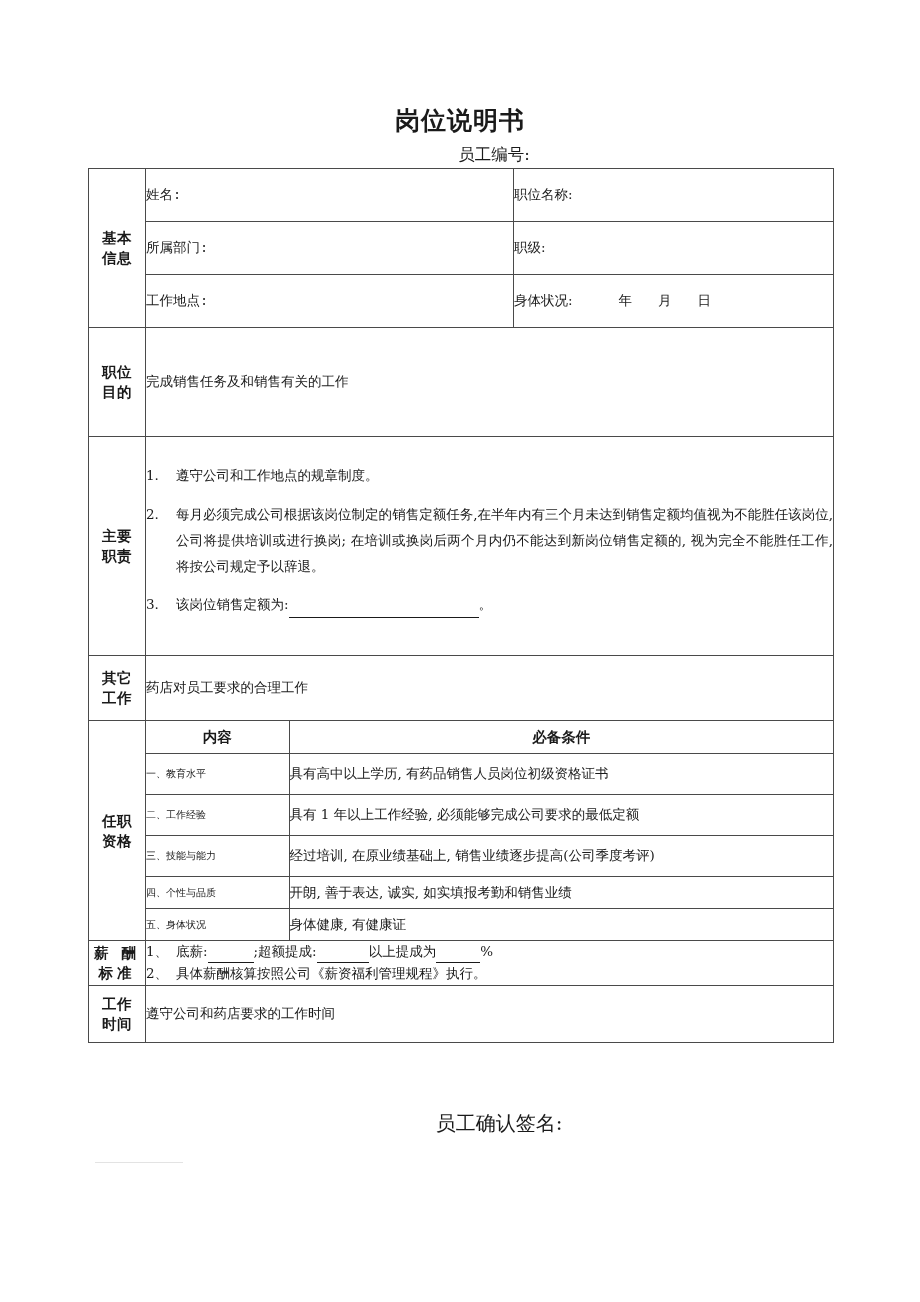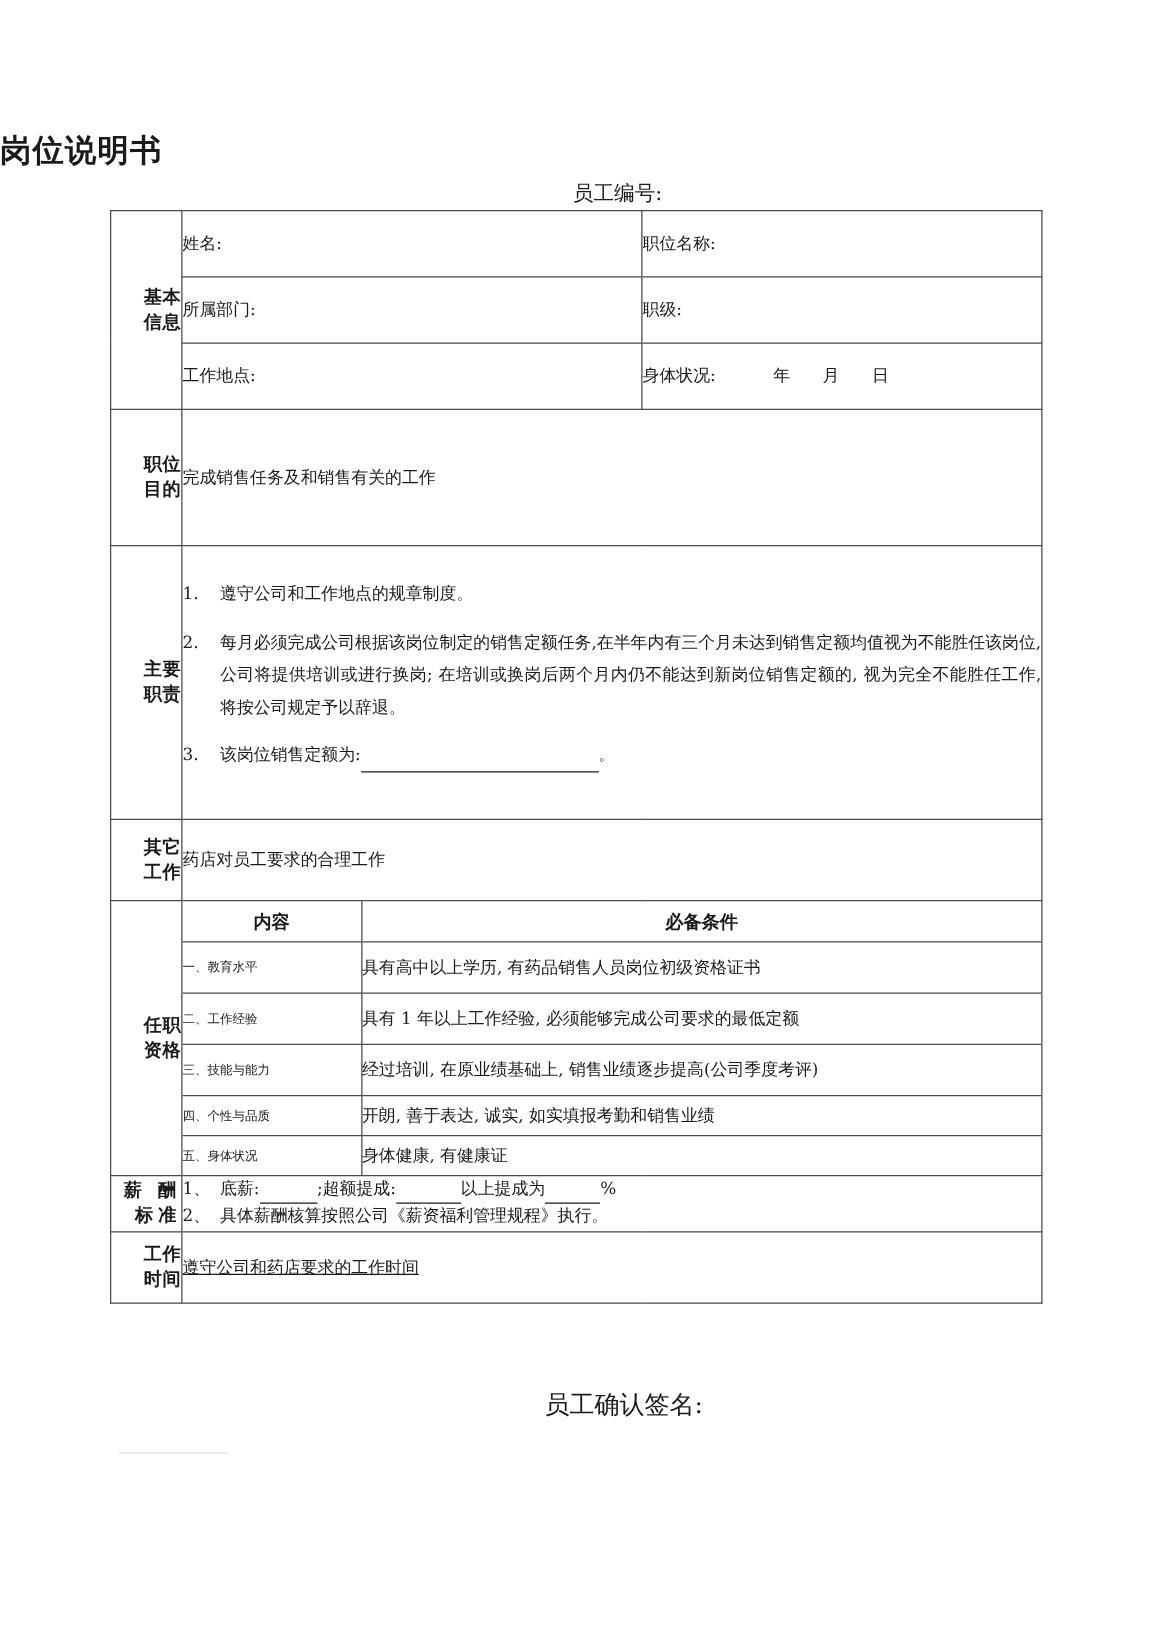--- a/index.html
+++ b/index.html
@@ -21,21 +21,21 @@
     height: 1302px;
     box-sizing: border-box;
   }
 
   
   .doc-title {
     position: absolute;
     left: 0;
     top: 104px;
     width: 920px;
-    text-align: left;
+    text-align: center;
     font-size: 25px;
     font-weight: bold;
     letter-spacing: 1px;
     font-family: "DejaVu Serif", "Liberation Serif", serif;
   }
   .emp-no {
     position: absolute;
     left: 0;
     top: 144px;
     width: 920px;
@@ -61,28 +61,28 @@
     vertical-align: middle;
   }
   .rowlabel {
     width: 57px;
     text-align: center;
     font-weight: bold;
     font-size: 14.5px;
     line-height: 1.38;
     letter-spacing: 0.5px;
   }
-  .rowlabel span { display: block; white-space: nowrap; text-align: right; }
+  .rowlabel span { display: block; white-space: nowrap; }
   .cell-pad {
     padding: 6px 0 6px 10px;
     font-size: 13.5px;
   }
 
   
-  .bi-row td.bi-left { height: 52px; }
+  .bi-row td.bi-left { height: 52px; font-family: Liberation Mono, monospace; }
   .bi-left { padding-left: 12px; }
   .bi-right { padding-left: 10px; }
   .col-left  { width: 368px; }
   .col-right { width: 320px; }
 
   .spaced-date span { display: inline-block; }
   .date-gap1 { padding-left: 46px; }
   .date-gap2 { padding-left: 26px; }
   .date-gap3 { padding-left: 26px; }
 
@@ -175,21 +175,20 @@
   .sal-num { width: 30px; flex: 0 0 30px; }
   .ul-s { display:inline-block; border-bottom:1px solid #1a1a1a; width:46px; height:12px; vertical-align:bottom; }
   .ul-m { display:inline-block; border-bottom:1px solid #1a1a1a; width:52px; height:12px; vertical-align:bottom; }
   .ul-p { display:inline-block; border-bottom:1px solid #1a1a1a; width:44px; height:12px; vertical-align:bottom; }
 
   
   .worktime-cell {
     height: 56px;
     vertical-align: middle;
     padding-left: 12px;
-    text-decoration: underline;
   }
   .label-wide span { letter-spacing: 4px; }
 
   
   .signature {
     position: absolute;
     top: 1098px;
     left: 0;
     width: 920px;
     text-align: center;

